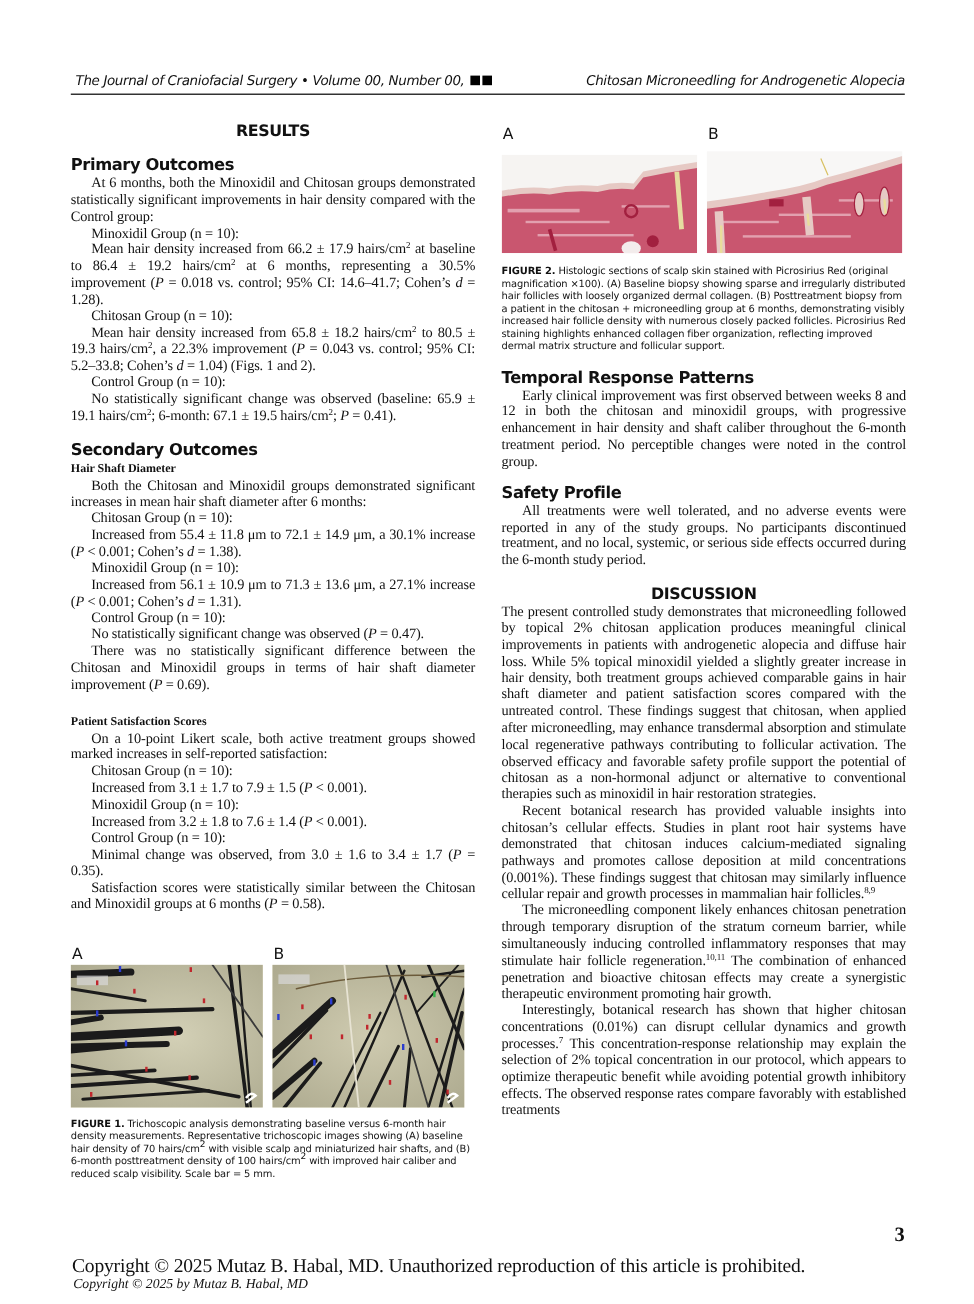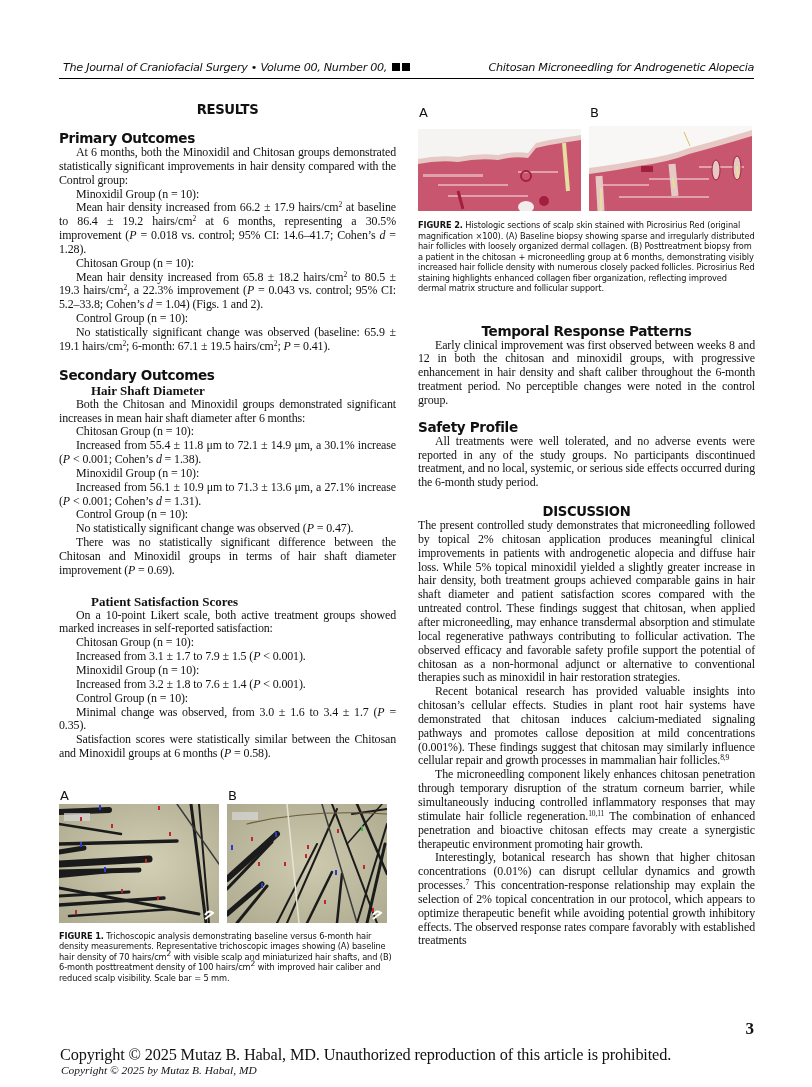--- a/index.html
+++ b/index.html
@@ -19,21 +19,21 @@
   .col { position: absolute; top: 102px; width: 337px; }
   .col-left { left: 59px; }
   .col-right { left: 418px; }
 
   .sans-head {
     font-family: "DejaVu Sans", sans-serif; font-weight: bold;
     font-size: 13.4px; letter-spacing: -0.35px;
   }
   .section-title { text-align: center; font-size: 13.2px; margin-bottom: 14px; }
   .h1 { font-size: 13.6px; line-height: 15px; margin-top: 2px; }
-  .h2-serif { font-family: "Liberation Serif", serif; font-weight: bold; font-size: 13px; line-height: 15px; margin-left: 32px; }
+  .h2-serif { font-family: "Liberation Serif", serif; font-weight: bold; font-size: 10px; line-height: 15px; }
 
   p { font-size: 11.95px; line-height: 13.85px; text-align: justify; letter-spacing: -0.12px; }
   p.ind { text-indent: 17px; }
   p.noind { text-indent: 0; }
   .sp-a { margin-top: 14px; }
   .sp-b { margin-top: 16px; }
   sup { font-size: 7.5px; vertical-align: 4px; line-height: 0; }
   i.v { font-style: italic; }
 
   .figure { position: relative; }
@@ -258,21 +258,21 @@
             <path d="M148 40 L149 52" stroke="#e9dd9b" stroke-width="2"></path>
             <path d="M95 6 L101 20" stroke="#d8c060" stroke-width="1"></path>
             <rect x="52" y="40" width="12" height="6" fill="#a2203f"></rect>
           </svg>
         </div>
       </div>
     </div>
     <div class="caption" style="margin-top:9px;"><b>FIGURE 2.</b><span> Histologic sections of scalp skin stained with Picrosirius Red (original magnification ×100). (A) Baseline biopsy showing sparse and irregularly distributed hair follicles with loosely organized dermal collagen. (B) Posttreatment biopsy from a patient in the chitosan + microneedling group at 6 months, demonstrating visibly increased hair follicle density with numerous closely packed follicles. Picrosirius Red staining highlights enhanced collagen fiber organization, reflecting improved dermal matrix structure and follicular support.</span></div>
   </div>
 
-  <div class="sans-head h1" style="margin-top:30px;text-align:center;">Temporal Response Patterns</div>
+  <div class="sans-head h1" style="margin-top:14px;">Temporal Response Patterns</div>
   <p class="ind">Early clinical improvement was first observed between weeks 8 and 12 in both the chitosan and minoxidil groups, with progressive enhancement in hair density and shaft caliber throughout the 6-month treatment period. No perceptible changes were noted in the control group.</p>
 
   <div class="sans-head h1" style="margin-top:12px;">Safety Profile</div>
   <p class="ind">All treatments were well tolerated, and no adverse events were reported in any of the study groups. No participants discontinued treatment, and no local, systemic, or serious side effects occurred during the 6-month study period.</p>
 
   <div class="sans-head section-title" style="margin-top:14px;margin-bottom:0;">DISCUSSION</div>
   <p class="noind">The present controlled study demonstrates that microneedling followed by topical 2% chitosan application produces meaningful clinical improvements in patients with androgenetic alopecia and diffuse hair loss. While 5% topical minoxidil yielded a slightly greater increase in hair density, both treatment groups achieved comparable gains in hair shaft diameter and patient satisfaction scores compared with the untreated control. These findings suggest that chitosan, when applied after microneedling, may enhance transdermal absorption and stimulate local regenerative pathways contributing to follicular activation. The observed efficacy and favorable safety profile support the potential of chitosan as a non-hormonal adjunct or alternative to conventional therapies such as minoxidil in hair restoration strategies.</p>
   <p class="ind"><span>Recent botanical research has provided valuable insights into chitosan’s cellular effects. Studies in plant root hair systems have demonstrated that chitosan induces calcium-mediated signaling pathways and promotes callose deposition at mild concentrations (0.001%). These findings suggest that chitosan may similarly influence cellular repair and growth processes in mammalian hair follicles.</span><sup>8,9</sup></p>
   <p class="ind"><span>The microneedling component likely enhances chitosan penetration through temporary disruption of the stratum corneum barrier, while simultaneously inducing controlled inflammatory responses that may stimulate hair follicle regeneration.</span><sup>10,11</sup><span> The combination of enhanced penetration and bioactive chitosan effects may create a synergistic therapeutic environment promoting hair growth.</span></p>
   <p class="ind"><span>Interestingly, botanical research has shown that higher chitosan concentrations (0.01%) can disrupt cellular dynamics and growth processes.</span><sup>7</sup><span> This concentration-response relationship may explain the selection of 2% topical concentration in our protocol, which appears to optimize therapeutic benefit while avoiding potential growth inhibitory effects. The observed response rates compare favorably with established treatments</span></p>

